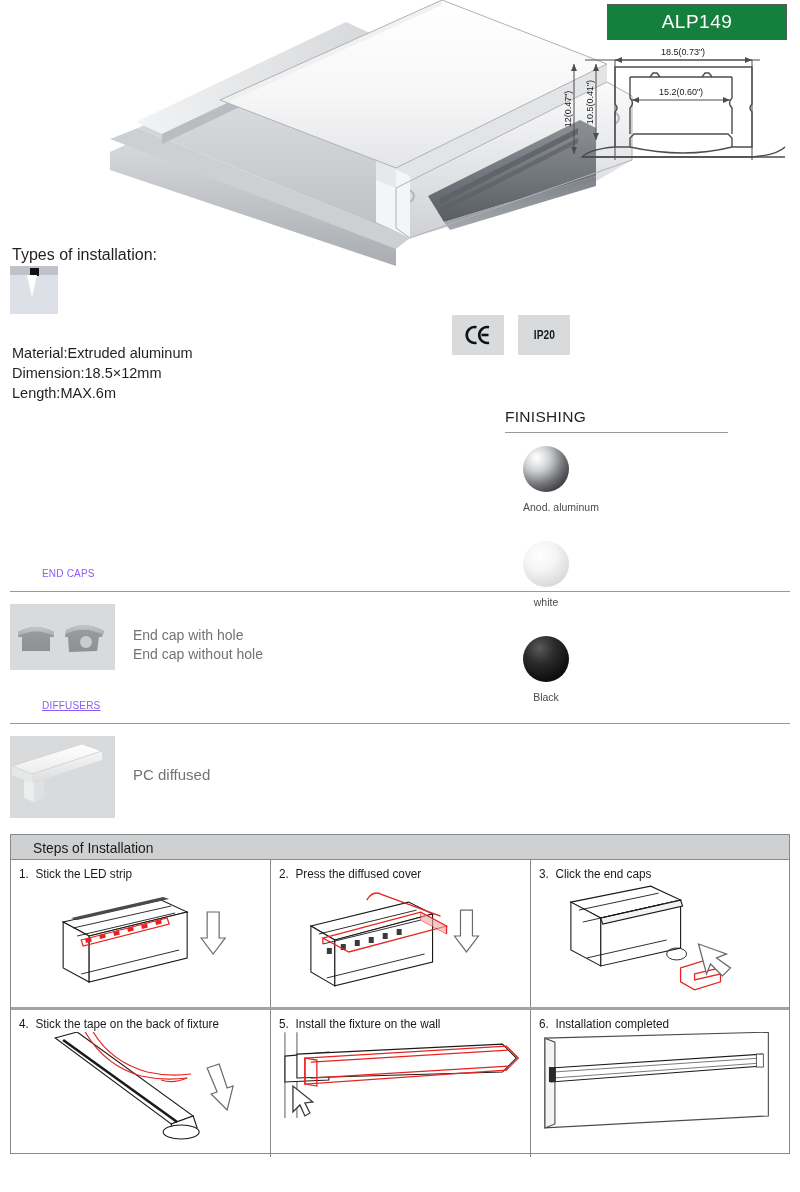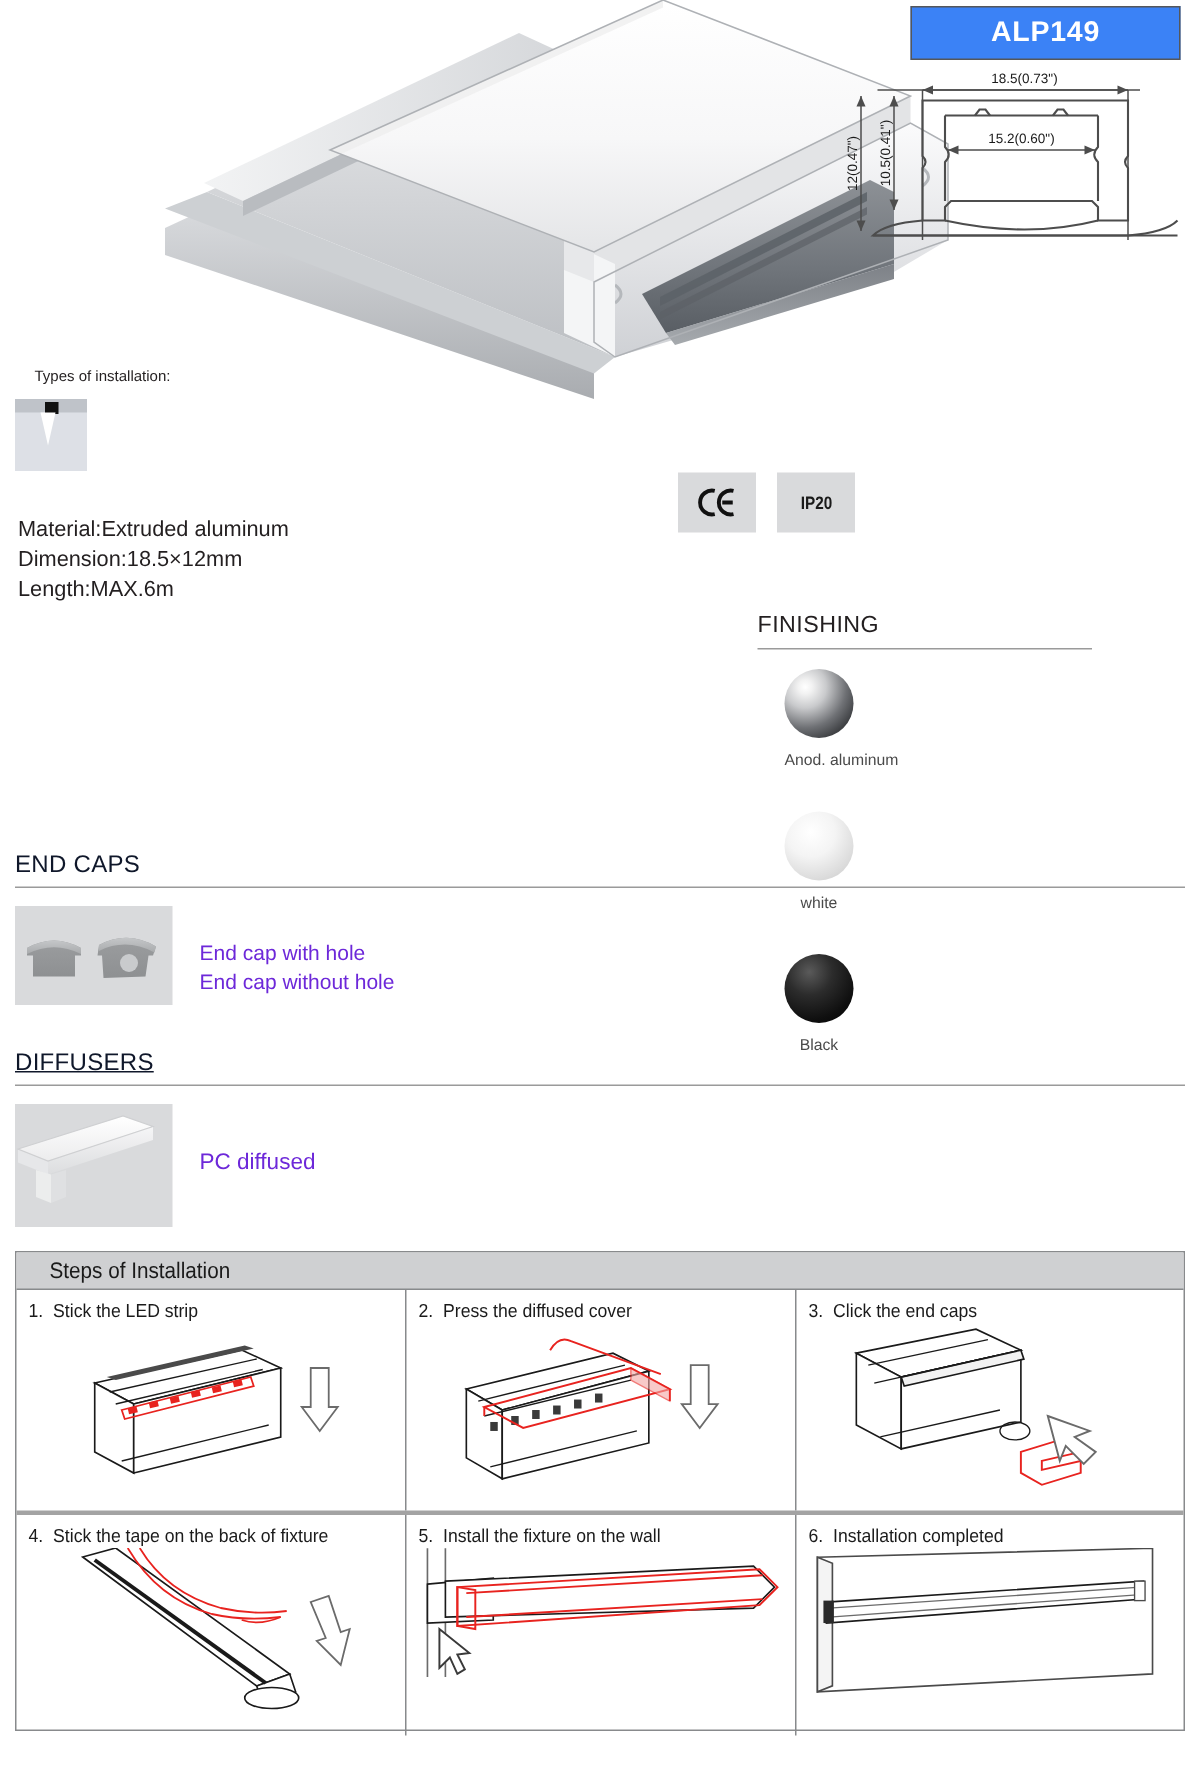--- a/index.html
+++ b/index.html
@@ -14,38 +14,38 @@
     font-family: "Liberation Sans", sans-serif;
     color: #231f20;
     overflow: hidden;
   }
   .abs { position: absolute; }
 
   
   #title-badge {
     left: 607px; top: 4px;
     width: 178px; height: 34px;
-    background: #3b82f6;
+    background: #15803d;
     border: 1px solid #55575a;
-    display: flex; align-items: center; justify-content: center; font-weight: bold;
+    display: flex; align-items: center; justify-content: center;
   }
   #title-badge span {
     color: #ffffff;
     font-size: 19px;
     letter-spacing: .5px;
   }
 
   
   #hero { left: 110px; top: 0px; width: 560px; height: 270px; }
 
   
   #dim-drawing { left: 560px; top: 42px; width: 240px; height: 125px; }
 
   
-  #install-types-label { left: 12px; top: 246px; font-size: 10px; margin-left: 11px; }
+  #install-types-label { left: 12px; top: 246px; font-size: 16px; }
   #install-type-icon {
     left: 10px; top: 266px; width: 48px; height: 48px;
     background: #dde0e6;
   }
   #install-type-icon .ceil {
     position: absolute; left: 0; top: 0; width: 48px; height: 9px;
     background: #bfc3c9;
   }
   #install-type-icon .fixture {
     position: absolute; left: 20px; top: 2px; width: 9px; height: 8px;
@@ -95,26 +95,26 @@
   .ball-black {
     background:
       radial-gradient(circle at 36% 26%, #5a5a5a 0%, #2c2c2c 34%, #101010 70%, #000000 100%);
   }
   .swatch-label {
     margin-top: 9px; font-size: 10.5px; color: #4a4a4a; white-space: nowrap;
   }
 
   
   .section-title {
-    font-size: 16px; color: #0f172a; letter-spacing: .2px;
+    font-size: 10px; color: #8b5cf6; letter-spacing: .2px; margin-left: 32px;
   }
   .section-rule { border-top: 1px solid #9a9a9a; }
   .thumb { background: #d9dadc; }
   .sec-text {
-    font-size: 14px; color: #6d28d9; line-height: 19px;
+    font-size: 14px; color: #737373; line-height: 19px;
   }
 
   #endcaps-title { left: 10px; top: 568px; }
   #endcaps-rule  { left: 10px; top: 591px; width: 780px; }
   #endcaps-thumb { left: 10px; top: 604px; width: 105px; height: 66px; }
   #endcaps-text  { left: 133px; top: 626px; }
 
   #diffusers-title { left: 10px; top: 700px; text-decoration: underline; }
   #diffusers-rule  { left: 10px; top: 723px; width: 780px; }
   #diffusers-thumb { left: 10px; top: 736px; width: 105px; height: 82px; }

